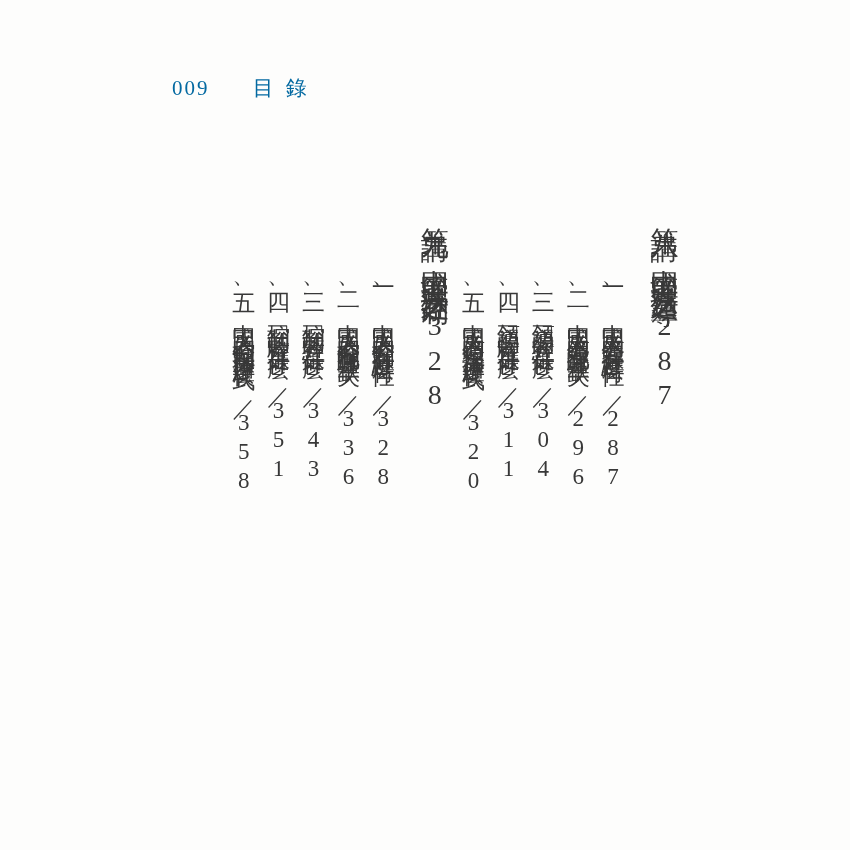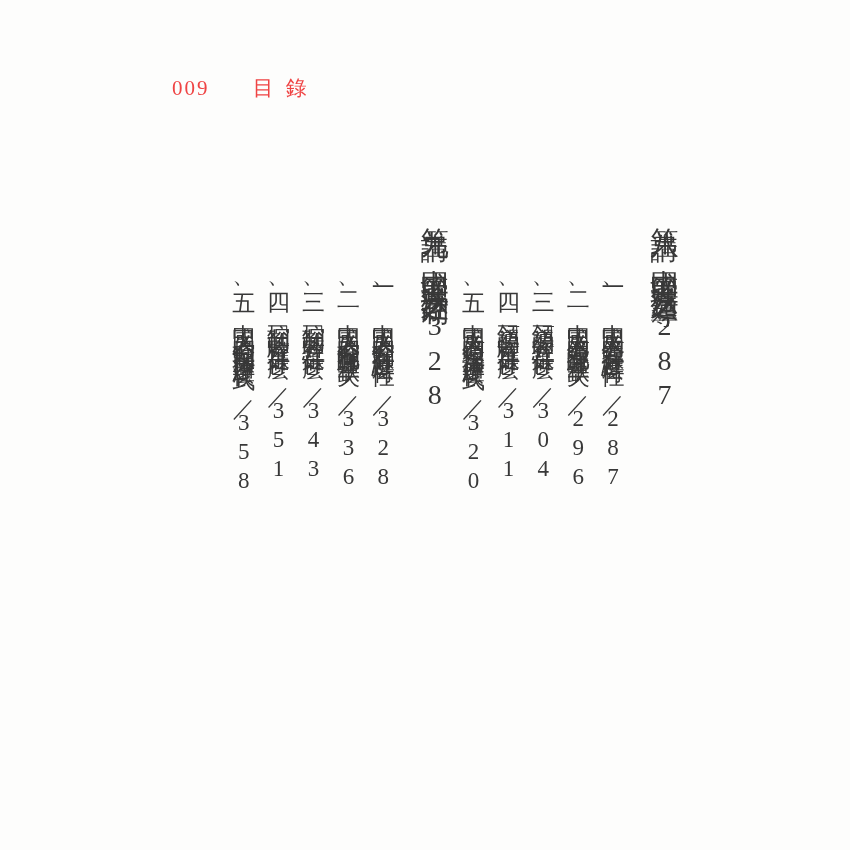--- a/index.html
+++ b/index.html
@@ -19,21 +19,21 @@
     position: absolute;
     inset: 0;
     background: #fdfdfc;
   }
   
   .running-head {
     position: absolute;
     top: 74px;
     left: 172px;
     font-size: 21px;
-    color: #ef4444;
+    color: #0369a1;
     white-space: nowrap;
     font-family: Liberation Serif, serif;
   }
   .page-num {
     display: inline-block;
     letter-spacing: 2px;
     margin-right: 38px;
   }
   .page-label {
     display: inline-block;

